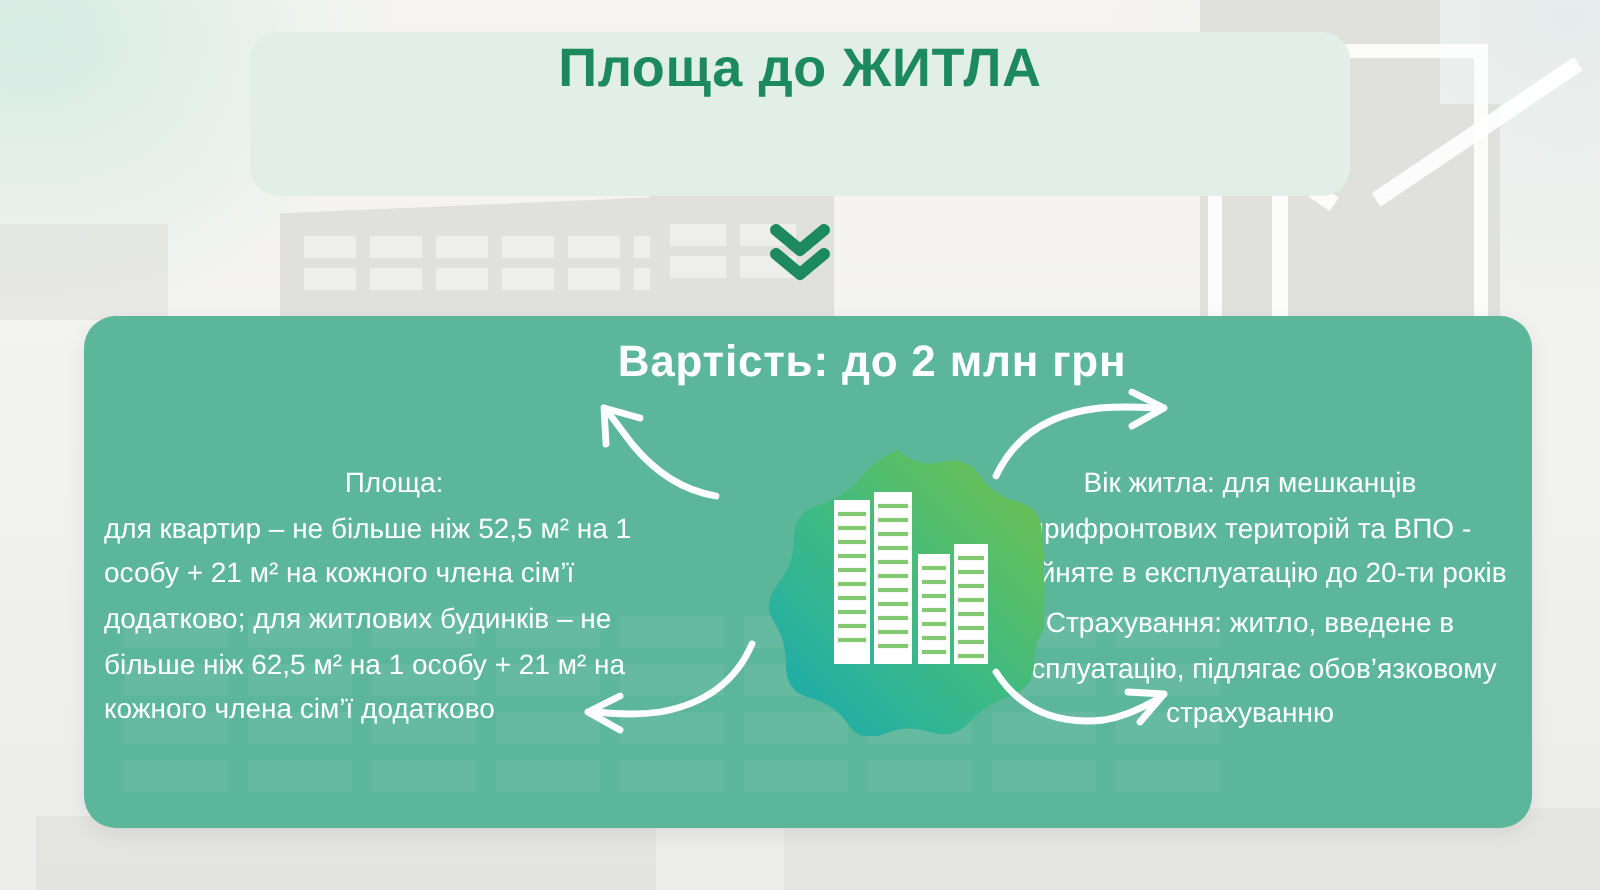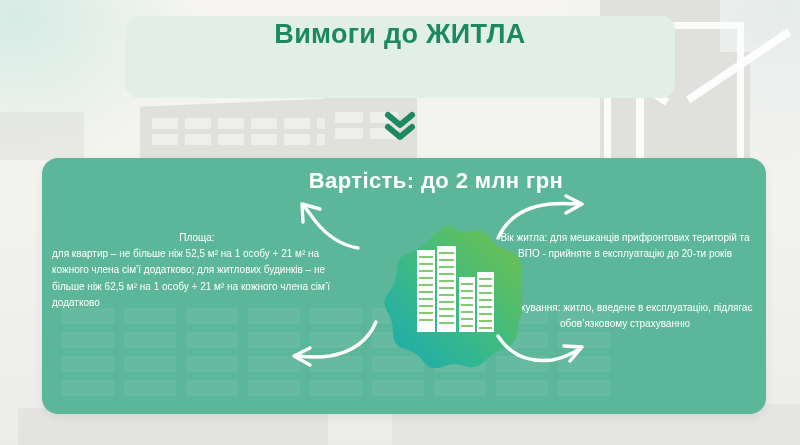--- a/index.html
+++ b/index.html
@@ -125,21 +125,21 @@
     text-align: center;
     color: #ffffff;
     font-size: 22px;
     font-weight: bold;
     letter-spacing: .4px;
   }
 
   .text-col {
     position: absolute;
     color: #ffffff;
-    font-size: 10px;
+    font-size: 14px;
     line-height: 1.62;
     text-align: center;
   }
   .text-col p { margin: 0; }
   .text-col .lead { text-align: center; }
   .text-col .body-left { text-align: left; }
 
   .col-left  { left: 10px;  top: 72px;  width: 290px; }
   .col-right-top { left: 452px; top: 72px; width: 262px; }
   .col-right-bottom { left: 452px; top: 142px; width: 262px; }
@@ -202,21 +202,21 @@
   <div class="bg-building" style="left:392px; top:404px; width:408px; height:41px; opacity:.65;"></div>
 
   <div class="outline-mark" style="left:604px; top:22px; width:126px; height:140px;"></div>
   <div class="roof-line" style="left:566px; top:30px; width:122px; height:8px; transform: rotate(34deg); transform-origin: left center;"></div>
   <div class="roof-line" style="left:688px; top:96px; width:122px; height:8px; transform: rotate(-34deg); transform-origin: left center;"></div>
   <div class="roof-line" style="left:636px; top:22px; width:8px; height:140px;"></div>
 
   <div class="title-banner"></div>
 
   <div class="title-block">
-    <span class="title-line">Вимоги до ЖИТЛА</span>
+    <span class="title-line">Площа до ЖИТЛА</span>
   </div>
 
   <div class="chevrons">
     <svg width="34" height="34" viewBox="0 0 34 34" aria-hidden="true">
       <path d="M5 7 L17 17 L29 7" fill="none" stroke="#1c8a5e" stroke-width="6" stroke-linecap="round" stroke-linejoin="round"></path>
       <path d="M5 19 L17 29 L29 19" fill="none" stroke="#1c8a5e" stroke-width="6" stroke-linecap="round" stroke-linejoin="round"></path>
     </svg>
   </div>
 
   <div class="card">

